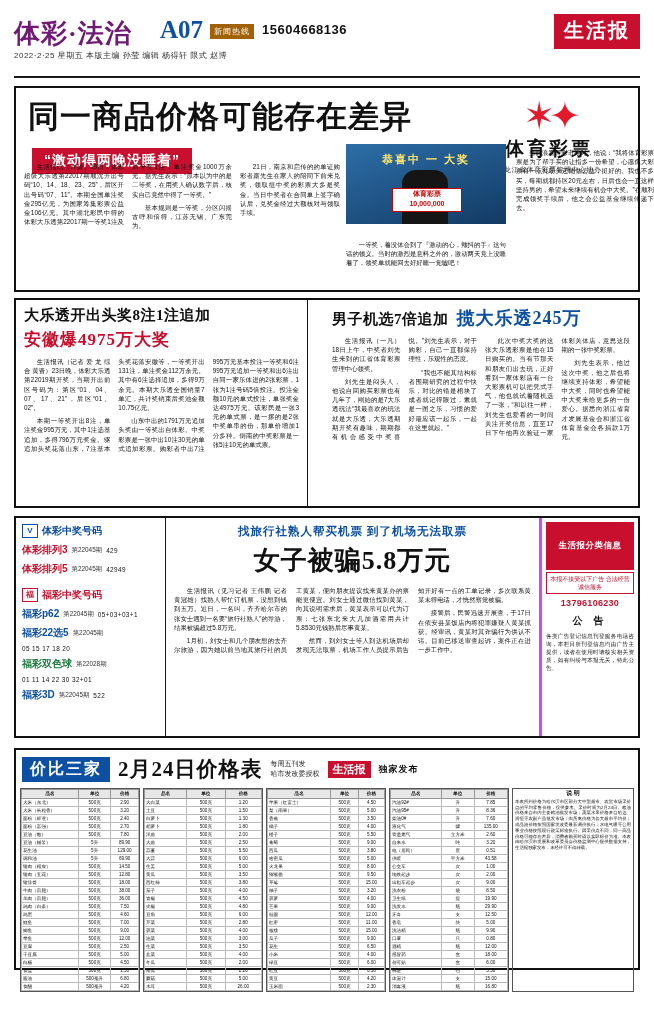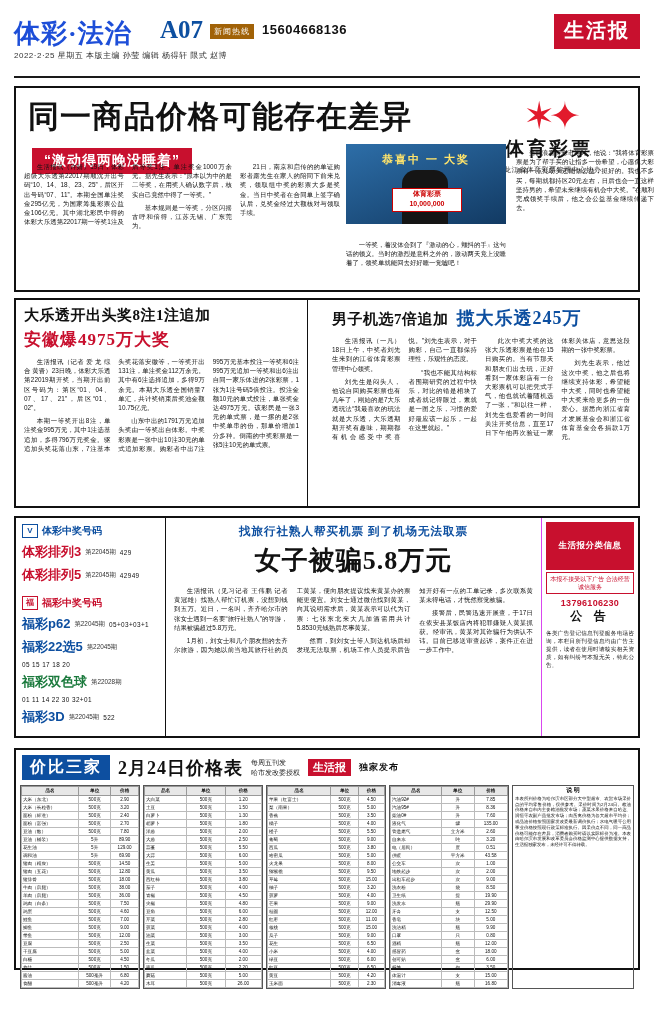--- a/index.html
+++ b/index.html
@@ -1,21 +1,21 @@
 <!DOCTYPE html>
 <html><head>
 <meta charset="utf-8">
 <style>
   html,body{margin:0;padding:0;background:#ffffff;}
   body{width:654px;height:1024px;font-family:"Liberation Sans","DejaVu Sans",sans-serif;color:#111;position:relative;overflow:hidden;}
   .page{position:relative;width:654px;height:1024px;box-sizing:border-box;padding:0;}
 
   
   .masthead{position:relative;height:62px;border-bottom:2px solid #1a1a1a;margin:14px 14px 0 14px;}
-  .mh-title{position:absolute;left:0;top:2px;font-size:26px;font-weight:bold;letter-spacing:1px;font-family:"Liberation Serif","DejaVu Serif",serif;color:#1d4ed8;}
+  .mh-title{position:absolute;left:0;top:2px;font-size:26px;font-weight:bold;letter-spacing:1px;font-family:"Liberation Serif","DejaVu Serif",serif;color:#701a75;}
   .mh-page{position:absolute;left:146px;top:2px;font-size:25px;font-weight:bold;color:#0d4fa0;font-family:"Liberation Serif",serif;}
   .mh-hotlabel{position:absolute;left:196px;top:10px;background:#a16207;color:#fff;font-size:8px;padding:2px 4px;letter-spacing:1px;}
   .mh-hotnum{position:absolute;left:248px;top:8px;font-size:13px;font-weight:bold;color:#111;letter-spacing:0.5px;}
   .mh-date{position:absolute;left:0;top:36px;font-size:8px;color:#333;letter-spacing:0.5px;}
   .mh-logo{position:absolute;right:0;top:0px;background:#c8102e;color:#fff;font-size:20px;font-weight:bold;padding:3px 10px 5px 10px;font-family:"Liberation Serif",serif;letter-spacing:2px;}
 
   
   .lead{position:relative;margin:8px 14px 0 14px;border:2px solid #111;height:206px;box-sizing:border-box;padding:6px;}
   .lead-h1{font-size:31px;font-weight:bold;letter-spacing:1px;font-family:"Liberation Serif",serif;color:#111;margin:2px 0 0 6px;}
   .lead-sub{display:inline-block;margin:10px 0 0 10px;background:#c8102e;color:#fff;font-size:14px;font-weight:bold;padding:4px 12px;letter-spacing:1px;}
@@ -52,42 +52,42 @@
   .sec-body p{margin:0 0 4px 0;text-indent:2em;}
 
   
   .band{position:relative;margin:8px 14px 0 14px;border:2px solid #111;height:222px;box-sizing:border-box;display:flex;}
   .lot{width:150px;box-sizing:border-box;border-right:1px solid #111;padding:6px;}
   .lot-title{display:flex;align-items:center;gap:4px;font-size:10px;font-weight:bold;color:#0d4fa0;}
   .lot-title.red{color:#c8102e;margin-top:12px;}
   .lot-badge{display:inline-block;width:14px;height:12px;border:1px solid #0d4fa0;color:#0d4fa0;font-size:8px;text-align:center;line-height:12px;}
   .lot-badge.red{border-color:#c8102e;color:#c8102e;}
   .lot-row{display:flex;align-items:center;gap:4px;margin-top:5px;font-size:7px;}
-  .lot-name{color:#c8102e;font-weight:bold;font-size:13px;white-space:nowrap;}
+  .lot-name{color:#c8102e;font-weight:bold;font-size:10px;white-space:nowrap;}
   .lot-name.blue{color:#0d4fa0;}
   .lot-name.green{color:#1b7a3d;}
   .lot-issue{color:#333;font-size:6.4px;}
   .lot-nums{color:#111;font-size:6.4px;letter-spacing:0.4px;}
-  .fraud{flex:1;box-sizing:border-box;padding:6px 8px;border-right:1px solid #d946ef;}
+  .fraud{flex:1;box-sizing:border-box;padding:6px 8px;border-right:3px solid #d946ef;}
   .fraud-kicker{text-align:center;font-size:11.5px;color:#0d4fa0;font-weight:bold;letter-spacing:1px;}
   .fraud-h1{text-align:center;font-size:26px;font-weight:bold;font-family:"Liberation Serif",serif;margin-top:4px;letter-spacing:1px;}
   .fraud-body{margin-top:8px;font-size:6.4px;line-height:9.2px;column-count:3;column-gap:9px;text-align:justify;}
   .fraud-body p{margin:0 0 4px 0;text-indent:2em;}
   .adbox{width:96px;box-sizing:border-box;padding:4px;}
   .ad-title{background:#c8102e;color:#fff;font-size:8.5px;font-weight:bold;text-align:center;padding:18px 0;letter-spacing:0.5px;}
   .ad-sub{border:1px solid #c8102e;color:#c8102e;font-size:6px;text-align:center;padding:2px 1px;line-height:8px;margin-top:2px;}
   .ad-phone{color:#c8102e;font-size:9px;font-weight:bold;text-align:center;margin-top:4px;letter-spacing:0.3px;}
-  .ad-note{font-size:12px;text-align:center;font-weight:bold;letter-spacing:4px;}
+  .ad-note{font-size:10px;text-align:center;font-weight:bold;margin-top:6px;letter-spacing:4px;}
   .ad-text{font-size:5.6px;line-height:8px;margin-top:4px;text-align:justify;}
 
   
   .price{position:relative;margin:10px 14px 0 14px;border:2px solid #111;height:222px;box-sizing:border-box;padding:4px;}
   .price-head{display:flex;align-items:center;gap:8px;padding:1px 2px 3px 2px;}
   .price-brand{background:#0d4fa0;color:#fff;font-size:16px;font-weight:bold;padding:2px 8px;letter-spacing:2px;font-family:"Liberation Serif",serif;}
-  .price-title{font-size:18px;font-weight:bold;font-family:"Liberation Serif",serif;letter-spacing:1px;}
+  .price-title{font-size:21px;font-weight:bold;font-family:"Liberation Serif",serif;letter-spacing:1px;}
   .price-meta{font-size:7px;line-height:10px;color:#222;}
   .price-logo{background:#c8102e;color:#fff;font-size:11px;font-weight:bold;padding:1px 5px;font-family:"Liberation Serif",serif;}
   .price-pub{font-size:9px;font-weight:bold;letter-spacing:1px;}
   .price-grid{display:flex;gap:3px;margin-top:2px;}
   .pcol{flex:1;border:1px solid #555;}
   .pcol table{width:100%;border-collapse:collapse;font-size:4.6px;line-height:6px;}
   .pcol th{background:#e7e7e7;border:0.5px solid #999;font-weight:bold;font-size:4.6px;padding:1px 0;}
   .pcol td{border:0.5px solid #bbb;padding:0.5px 1px;white-space:nowrap;overflow:hidden;}
   .pcol td.n{text-align:center;}
   .notes{width:116px;border:1px solid #555;padding:2px;font-size:4.4px;line-height:5.8px;text-align:justify;}

